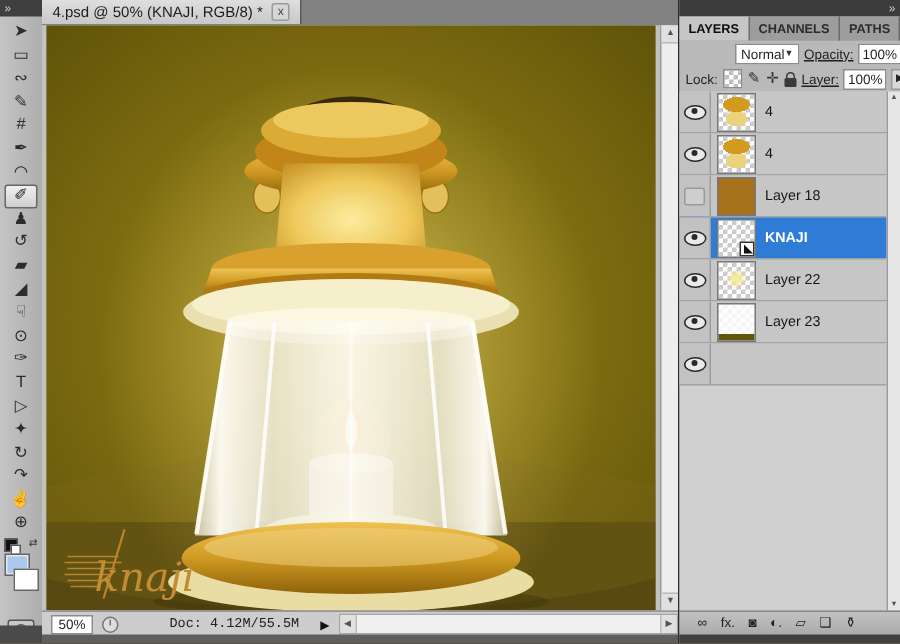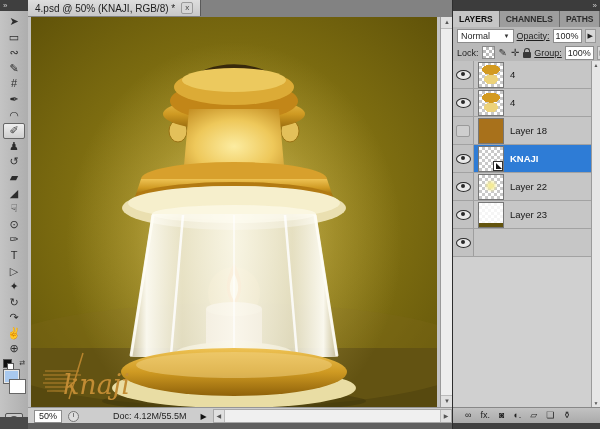--- a/index.html
+++ b/index.html
@@ -40,36 +40,36 @@
   #vscroll{position:absolute;left:440px;top:17px;width:12px;height:390px;background:#ededed;border-left:1px solid #999;}
   .scroll-arrow{width:100%;height:11px;font-size:6px;color:#555;text-align:center;line-height:11px;background:#e0e0e0;border-bottom:1px solid #bbb;}
   .scroll-arrow.bottom{position:absolute;bottom:0;border-top:1px solid #bbb;border-bottom:none;}
 
   
   #statusbar{position:absolute;left:28px;top:407px;width:424px;height:16px;background:#cdcdcd;
              border-top:1px solid #969696;display:flex;align-items:center;font-size:9px;color:#222;}
   #zoom-box{background:#fff;border:1px solid #8e8e8e;padding:0 4px;margin-left:6px;height:11px;line-height:11px;}
   #status-clock{width:9px;height:9px;border:1px solid #777;border-radius:50%;margin-left:6px;position:relative;background:#ddd;}
   #status-clock::after{content:"";position:absolute;left:4px;top:1px;width:1px;height:4px;background:#777;}
-  #doc-info{margin-left:34px;}
+  #doc-info{margin-left:34px;font-family:Liberation Mono, monospace;}
   #status-flyout{margin-left:14px;color:#111;font-size:8px;}
   #hscroll{flex:1;height:12px;margin-left:6px;background:#f0f0f0;border:1px solid #a8a8a8;display:flex;align-items:center;}
   #hscroll .harrow{width:10px;height:100%;background:#e0e0e0;border-right:1px solid #bbb;font-size:6px;color:#555;text-align:center;line-height:12px;}
   #hscroll .harrow.right{margin-left:auto;border-right:none;border-left:1px solid #bbb;}
   #bottom-strip{position:absolute;left:28px;top:423px;width:424px;height:6px;background:#5f5f5f;}
 
   
   #panel{position:absolute;left:452px;top:0;width:148px;height:429px;background:#b9b9b9;border-left:1px solid #2d2d2d;box-sizing:border-box;}
   #panel-top{height:11px;background:#3c3c3c;color:#d0d0d0;font-size:8px;line-height:11px;text-align:right;padding-right:4px;letter-spacing:-1px;}
   #panel-tabs{height:16px;background:#7f7f7f;display:flex;font-size:8.5px;font-weight:bold;}
   .ptab{padding:0 6px;line-height:16px;color:#2c2c2c;background:#9d9d9d;border-right:1px solid #6c6c6c;cursor:pointer;}
   .ptab.active{background:#c6c6c6;color:#0e0e0e;}
   .prow{height:17px;display:flex;align-items:center;padding:0 4px;font-size:9px;color:#1f1f1f;gap:3px;background:#b9b9b9;}
   .pselect{width:58px;height:12px;background:#fff;border:1px solid #8c8c8c;font-size:9px;line-height:12px;
-           padding:0 3px;display:flex;align-items:center;}
+           padding:0 3px;display:flex;align-items:center;margin-left:33px;}
   .pselect .dd{margin-left:auto;font-size:6px;color:#333;}
   .pvalue{width:26px;height:12px;background:#fff;border:1px solid #8c8c8c;font-size:9px;line-height:12px;text-align:right;padding:0 2px;}
   .parrow{font-size:7px;color:#222;border:1px solid #999;background:#d8d8d8;height:12px;line-height:12px;padding:0 2px;}
   .mlauto{margin-left:auto;text-decoration:underline;}
   .mini-checker{width:11px;height:11px;border:1px solid #8a8a8a;
      background-image:linear-gradient(45deg,#bbb 25%,transparent 25%,transparent 75%,#bbb 75%),
                       linear-gradient(45deg,#bbb 25%,transparent 25%,transparent 75%,#bbb 75%);
      background-size:6px 6px;background-position:0 0,3px 3px;background-color:#fff;}
   .lock-glyph{font-size:10px;color:#333;line-height:12px;}
   .padlock{display:inline-block;width:8px;height:6px;background:#3a3a3a;border-radius:1px;position:relative;margin-top:4px;}
@@ -301,21 +301,21 @@
     </div>
 
     <div class="prow">
       <span>Lock:</span>
       <span id="lock-icons" style="display:flex;gap:4px;align-items:center;">
           <span class="mini-checker"></span>
           <span class="lock-glyph">✎</span>
           <span class="lock-glyph">✛</span>
           <span class="padlock"></span>
         </span>
-      <span class="mlauto">Group:</span>
+      <span class="mlauto">Layer:</span>
       <span class="pvalue">100%</span>
       <span class="parrow">▶</span>
     </div>
 
     <div id="layers-list">
         <div class="layer-row">
           <div class="eye-cell">
             <span class="eye"></span>
           </div>
           <div class="layer-main">

